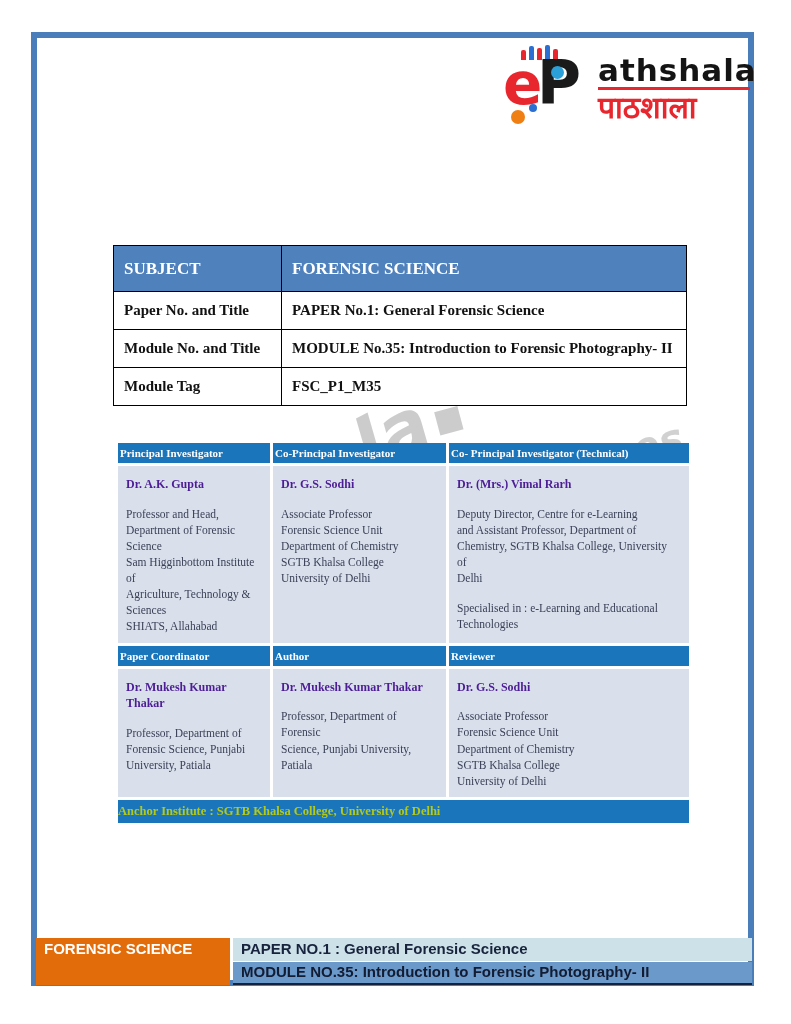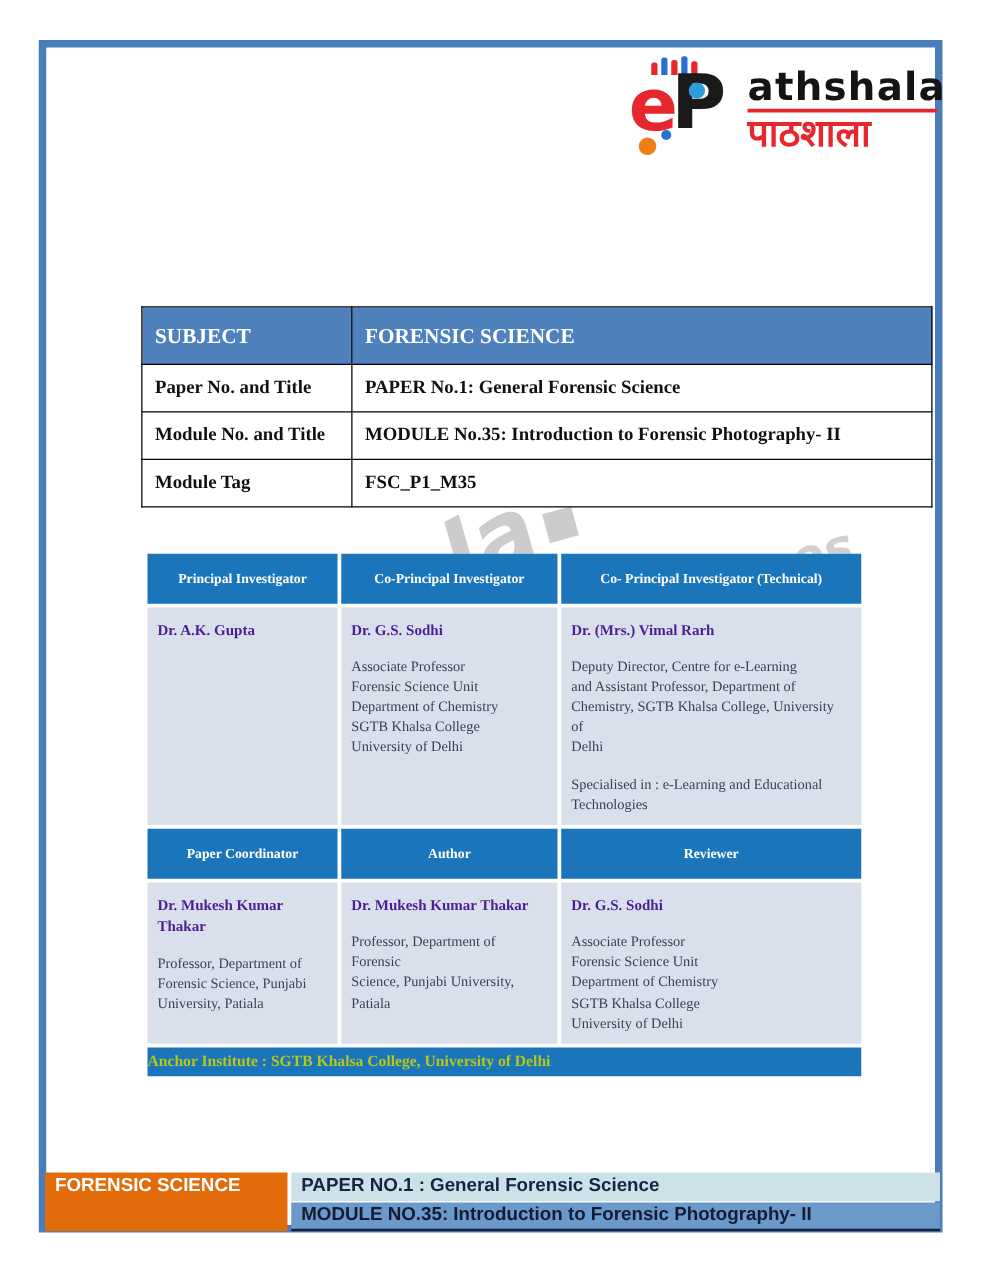--- a/index.html
+++ b/index.html
@@ -32,32 +32,32 @@
   .hindi{font-family:"DejaVu Sans",sans-serif;font-weight:900;font-size:30px;line-height:32px;color:#e8262d;}
 
   
   .wm{position:absolute;color:#8f8f8f;font-family:"DejaVu Sans",sans-serif;font-weight:900;
       font-style:italic;opacity:.45;pointer-events:none;}
   .wm1{left:352px;top:384px;font-size:74px;transform:rotate(-27deg);}
   .wm1 .sq{display:inline-block;width:24px;height:24px;background:#8f8f8f;transform:rotate(12deg);margin-left:8px;}
   .wm2{left:632px;top:420px;font-size:40px;transform:rotate(-16deg);opacity:.4;}
 
   
-  .info-table{position:absolute;left:113px;top:245px;width:633px;border-collapse:collapse;}
+  .info-table{position:absolute;left:113px;top:245px;width:574px;border-collapse:collapse;}
   .info-table td{border:1.5px solid #000;box-sizing:border-box;vertical-align:middle;
                  font-weight:bold;color:#111;font-size:15px;padding:4px 10px;}
   .info-table tr.hdr td{background:#4f81bd;color:#ffffff;font-size:17px;height:46px;border-color:#000;}
   .info-table td.lbl{width:168px;}
   .info-table tr.body td{height:38px;}
 
   
   .team{position:absolute;left:118px;top:443px;width:565px;display:grid;
         grid-template-columns:152px 173px 240px;gap:3px;background:#ffffff;}
   .team .th{background:#1a75bb;color:#ffffff;font-weight:bold;font-size:11px;
-            text-align:center;padding:14px 2px;}
+            text-align:left;padding:4px 2px;}
   .team .cell{background:#d9e0ec;min-height:124px;padding:10px 10px 8px 8px;box-sizing:border-box;
               color:#3a3f55;font-size:11.5px;line-height:1.4;}
   .team .name{font-weight:bold;color:#4c1d95;font-size:12px;margin-bottom:13px;}
   .team .body{white-space:pre-line;}
   .team .note{white-space:pre-line;margin-top:14px;}
   .team .note:empty{display:none;}
   .team .anchor{grid-column:1 / -1;background:#1a75bb;color:#b5c918;font-weight:bold;
                 font-size:12.5px;text-align:left;padding:4px 0;}
 
   
@@ -123,20 +123,26 @@
   </tbody>
     </table>
 
   <div class="team">
     <div class="th">Principal Investigator</div>
     <div class="th">Co-Principal Investigator</div>
     <div class="th">Co- Principal Investigator (Technical)</div>
 
     <div class="cell">
       <div class="name">Dr. A.K. Gupta</div>
+      <div class="body">Professor and Head,
+Department of Forensic Science
+Sam Higginbottom Institute of
+Agriculture, Technology &amp;
+Sciences
+SHIATS, Allahabad</div>
 
     </div>
     <div class="cell">
       <div class="name">Dr. G.S. Sodhi</div>
       <div class="body">Associate Professor
 Forensic Science Unit
 Department of Chemistry
 SGTB Khalsa College
 University of Delhi</div>
 

